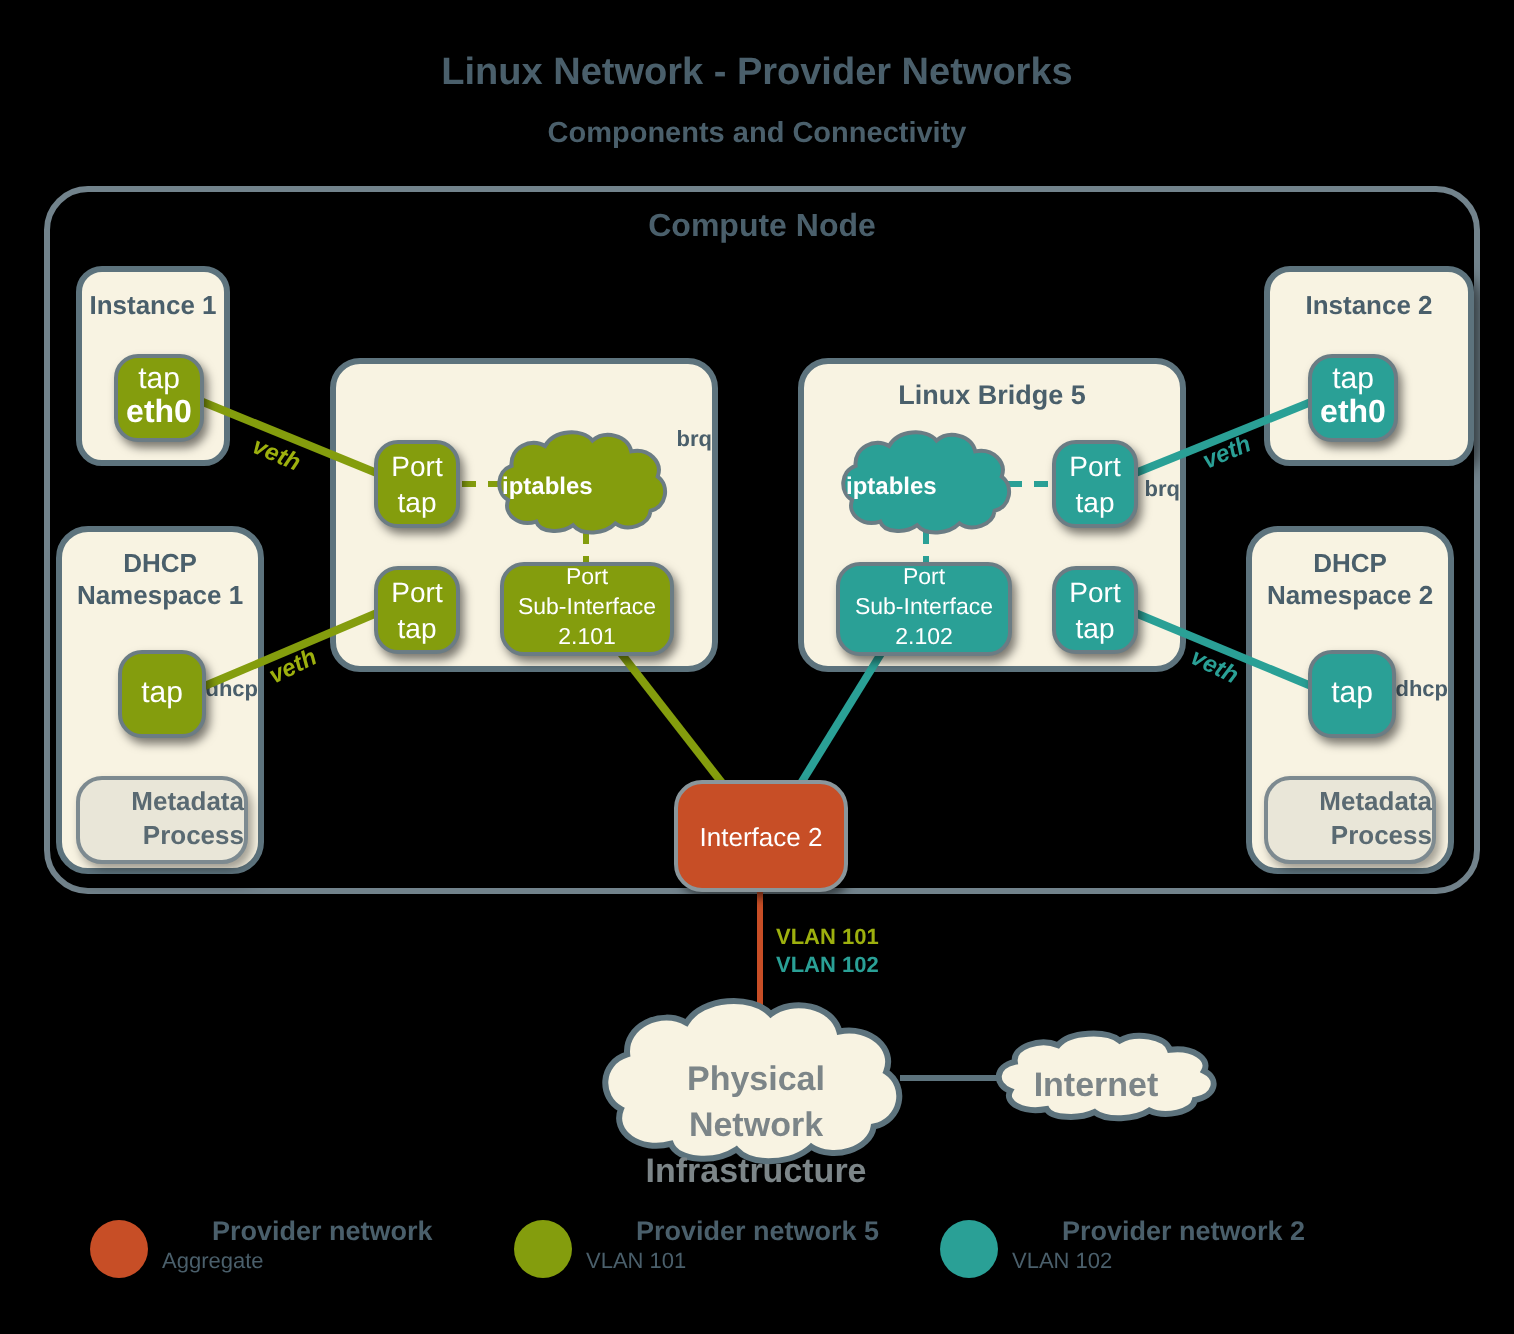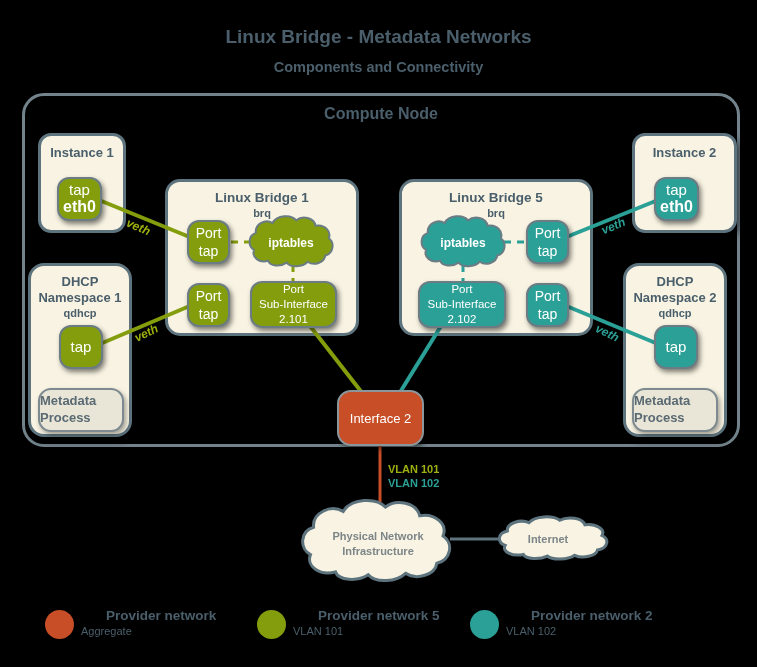--- a/index.html
+++ b/index.html
@@ -6,91 +6,90 @@
   .stage{position:relative;width:757px;height:667px;background:#000;
          font-family:"Liberation Sans",sans-serif;overflow:hidden;}
   .abs{position:absolute;}
   .ttl{width:100%;text-align:center;color:var(--slate-text);font-weight:600;}
   
   .box{position:absolute;background:var(--cream);border:3px solid var(--slate-border);
        border-radius:15px;box-shadow:3px 4px 7px rgba(0,0,0,.55);box-sizing:border-box;z-index:1;}
   .computenode{position:absolute;background:transparent;border:3px solid #72838c;
        border-radius:22px;box-sizing:border-box;z-index:0;box-shadow:2px 3px 6px rgba(0,0,0,.6);}
   .boxtitle{color:var(--slate-text);font-weight:600;font-size:13px;text-align:center;line-height:1.25;}
-  .boxsub{color:var(--slate-text);font-weight:700;font-size:11px;text-align:center;}
+  .boxsub{color:var(--slate-text);font-weight:700;font-size:11px;text-align:right;margin-top:32px;}
   
   .chip{position:absolute;border:2px solid var(--chip-border);border-radius:12px;color:#fff;
         text-align:center;box-shadow:2px 3px 5px rgba(0,0,0,.5);box-sizing:border-box;z-index:3;
         display:flex;flex-direction:column;justify-content:center;}
   .chip.green{background:var(--green);}
   .chip.teal{background:var(--teal);}
   .chip.orange{background:var(--orange);border-color:#8a969b;}
   .tap-main{font-size:15px;line-height:1.05;}
   .tap-sub{font-size:16px;font-weight:700;line-height:1.1;}
   .port-line{font-size:14px;line-height:1.3;}
   .subif-line{font-size:11.5px;line-height:1.3;}
   .iface-label{font-size:13px;}
   .metabox{position:absolute;background:var(--metadata-fill);border:2px solid #7d8a90;
         border-radius:13px;box-sizing:border-box;z-index:3;display:flex;flex-direction:column;
-        justify-content:center;text-align:left;color:#5a6a72;font-weight:600;font-size:13px;
+        justify-content:center;text-align:right;color:#5a6a72;font-weight:600;font-size:13px;
         line-height:1.3;box-shadow:2px 3px 5px rgba(0,0,0,.35);}
   svg.wires{position:absolute;left:0;top:0;z-index:2;}
   .lg{stroke:var(--green);stroke-width:4;}
   .lt{stroke:var(--teal);stroke-width:4;}
   .lo{stroke:var(--orange);stroke-width:3;}
   .ls{stroke:var(--slate-border);stroke-width:3;}
   .dg{stroke:var(--green);stroke-width:3;stroke-dasharray:7 6;}
   .dt{stroke:var(--teal);stroke-width:3;stroke-dasharray:7 6;}
   .cloud-cream{fill:var(--cream);stroke:var(--slate-border);stroke-width:3;}
   .cloud-green{fill:var(--green);stroke:var(--chip-border);stroke-width:2;}
   .cloud-teal{fill:var(--teal);stroke:var(--chip-border);stroke-width:2;}
   .veth{position:absolute;font-style:italic;font-weight:700;font-size:12px;z-index:3;}
   .veth.g{color:var(--green-text);} .veth.t{color:var(--teal);}
   .vlan{position:absolute;font-weight:700;font-size:11px;z-index:3;}
   .cloudtext{position:absolute;z-index:3;text-align:center;color:var(--gray-text);
-        font-weight:600;font-size:11px;line-height:1.35;}
-  .ipt{position:absolute;z-index:3;text-align:center;color:#fff;font-weight:700;font-size:12px;}
+        font-weight:600;font-size:17px;line-height:1.35;}
+  .ipt{position:absolute;z-index:3;color:#fff;font-weight:700;font-size:12px;}
   .legend-item{position:absolute;top:608px;display:flex;align-items:flex-start;z-index:3;}
   .legend-dot{width:29px;height:29px;border-radius:50%;margin-right:7px;margin-top:2px;}
   .legend-main{color:var(--slate-text);font-weight:700;font-size:13.5px;line-height:1.2;margin-left:25px;}
   .legend-sub{color:var(--slate-text);font-weight:400;font-size:11px;line-height:1.3;}
 </style>
 </head>
 <body>
 
 <div class="stage">
 
-  <div class="abs ttl" style="top:26px;font-size:19px;">Linux Bridge - Metadata Networks</div>
+  <div class="abs ttl" style="top:26px;font-size:19px;">Linux Network - Provider Networks</div>
   <div class="abs ttl" style="top:59px;font-size:14.5px;">Components and Connectivity</div>
 
   <div class="computenode" style="left:22px;top:93px;width:718px;height:354px;"></div>
   <div class="abs" style="left:22px;top:105px;width:718px;text-align:center;font-size:16px;font-weight:600;color:var(--slate-text);z-index:1;">Compute Node</div>
 
-  <div class="box" style="left:38px;top:133px;width:88px;height:100px;border-radius:13px;">
+  <div class="box" style="left:38px;top:133px;width:77px;height:100px;border-radius:13px;">
     <div class="boxtitle" style="margin-top:9px;">Instance 1</div>
   </div>
 
   <div class="box" style="left:632px;top:133px;width:105px;height:100px;border-radius:13px;">
     <div class="boxtitle" style="margin-top:9px;">Instance 2</div>
   </div>
 
   <div class="box" style="left:28px;top:263px;width:104px;height:174px;border-radius:16px;">
     <div class="boxtitle" style="margin-top:8px;">DHCP</div>
     <div class="boxtitle">Namespace 1</div>
     <div class="boxsub">qdhcp</div>
   </div>
 
   <div class="box" style="left:623px;top:263px;width:104px;height:174px;border-radius:16px;">
     <div class="boxtitle" style="margin-top:8px;">DHCP</div>
     <div class="boxtitle">Namespace 2</div>
     <div class="boxsub">qdhcp</div>
   </div>
 
   <div class="box" style="left:165px;top:179px;width:194px;height:157px;">
-    <div class="boxtitle" style="margin-top:8px;font-size:13.5px;">Linux Bridge 1</div>
     <div class="boxsub">brq</div>
   </div>
 
   <div class="box" style="left:399px;top:179px;width:194px;height:157px;">
     <div class="boxtitle" style="margin-top:8px;font-size:13.5px;">Linux Bridge 5</div>
     <div class="boxsub">brq</div>
   </div>
 
   <svg class="wires" width="757" height="667">
     <line class="lg" x1="99" y1="200" x2="192" y2="238"></line>

